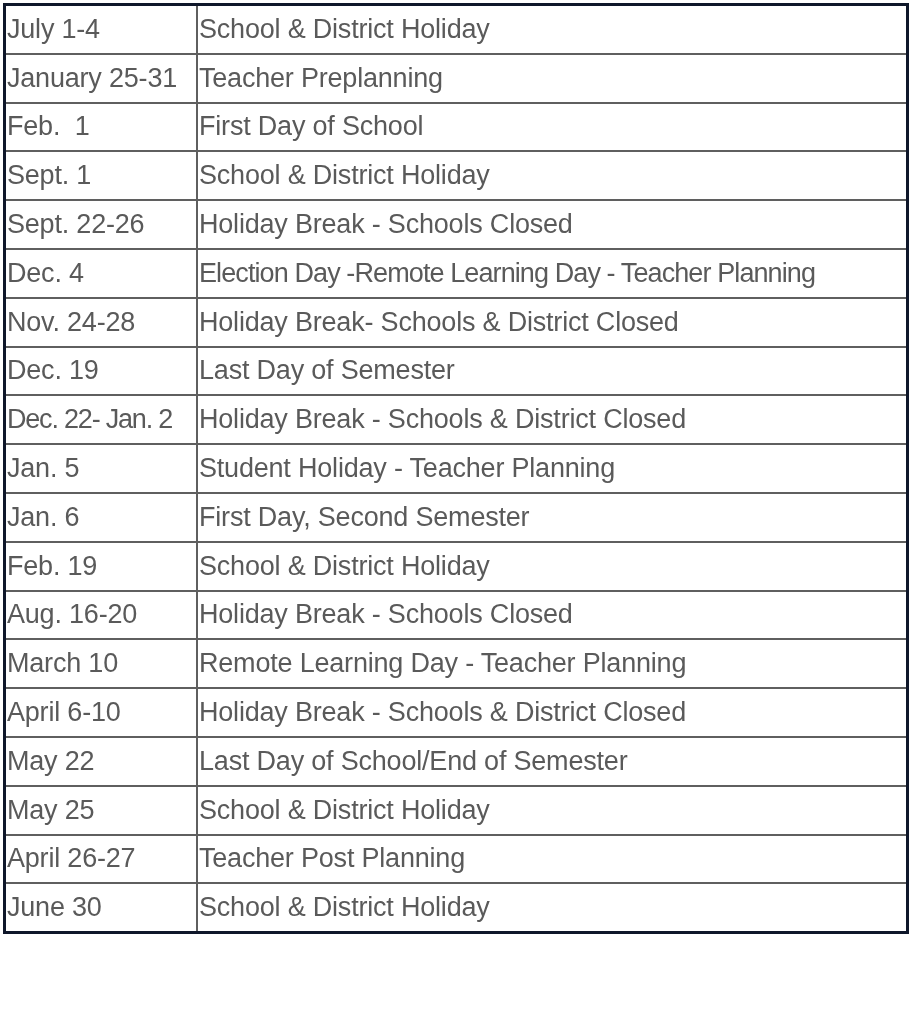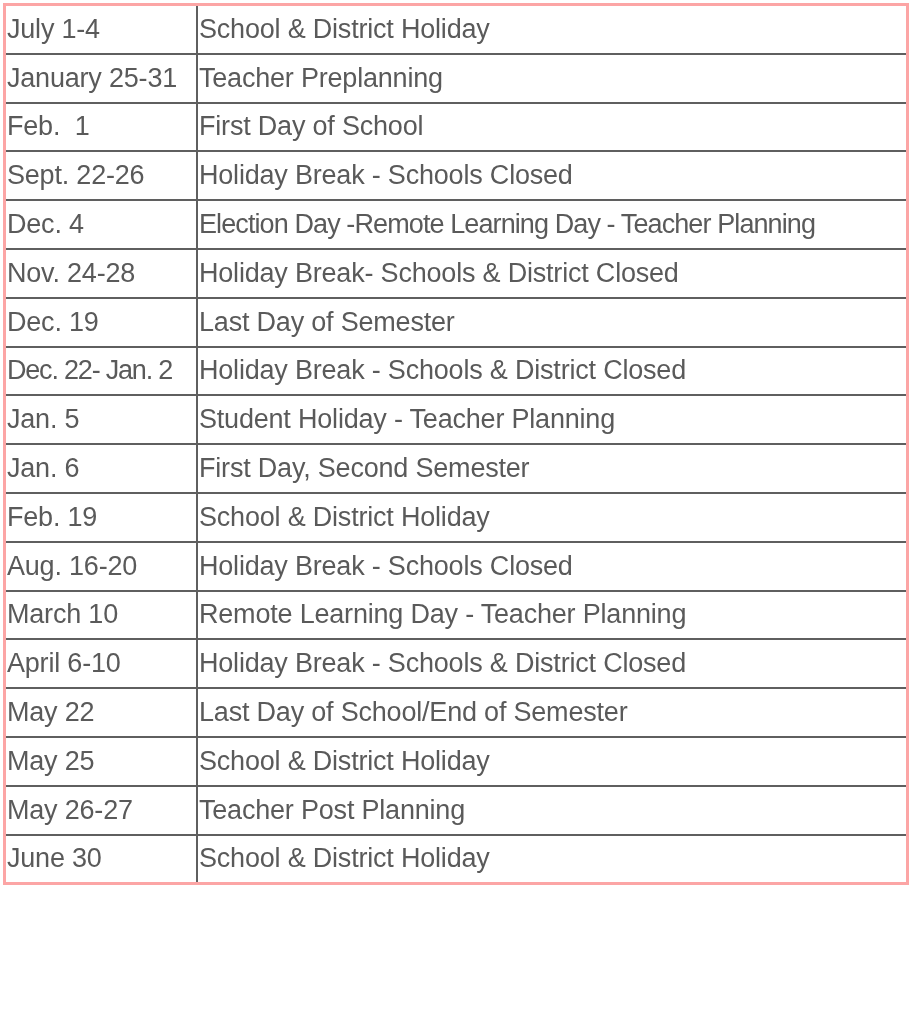--- a/index.html
+++ b/index.html
@@ -2,21 +2,21 @@
 <html><head>
 <meta charset="utf-8">
 <style>
   html, body { margin: 0; padding: 0; background: #ffffff; }
   body { width: 911px; height: 1024px; overflow: hidden; position: relative; }
   .calendar {
     position: absolute;
     left: 3px; top: 3px;
     width: 906px;
     border-collapse: collapse;
-    border: 3px solid #fca5a5;
+    border: 3px solid #0f172a;
     font-family: "Liberation Sans", sans-serif;
     color: #5a5a5a;
     font-size: 27px;
     table-layout: fixed;
   }
   .calendar td {
     border: 2px solid #5f5f5f;
     height: 46.8px;
     padding: 0 0 0 1px;
     white-space: nowrap;
@@ -36,20 +36,24 @@
         <td class="date">July 1-4</td>
         <td>School &amp; District Holiday</td>
       </tr>
     <tr>
         <td class="date">January 25-31</td>
         <td>Teacher Preplanning</td>
       </tr>
     <tr>
         <td class="date" style="white-space:pre">Feb.  1</td>
         <td>First Day of School</td>
+      </tr>
+    <tr>
+        <td class="date">Sept. 1</td>
+        <td>School &amp; District Holiday</td>
       </tr>
     <tr>
         <td class="date">Sept. 22-26</td>
         <td>Holiday Break - Schools Closed</td>
       </tr>
     <tr>
         <td class="date">Dec. 4</td>
         <td style="letter-spacing:-0.9px">Election Day -Remote Learning Day - Teacher Planning</td>
       </tr>
     <tr>
@@ -90,21 +94,21 @@
       </tr>
     <tr>
         <td class="date">May 22</td>
         <td>Last Day of School/End of Semester</td>
       </tr>
     <tr>
         <td class="date">May 25</td>
         <td>School &amp; District Holiday</td>
       </tr>
     <tr>
-        <td class="date">May 26-27</td>
+        <td class="date">April 26-27</td>
         <td>Teacher Post Planning</td>
       </tr>
     <tr>
         <td class="date">June 30</td>
         <td>School &amp; District Holiday</td>
       </tr>
   </tbody>
 </table>
 
 </body></html>

